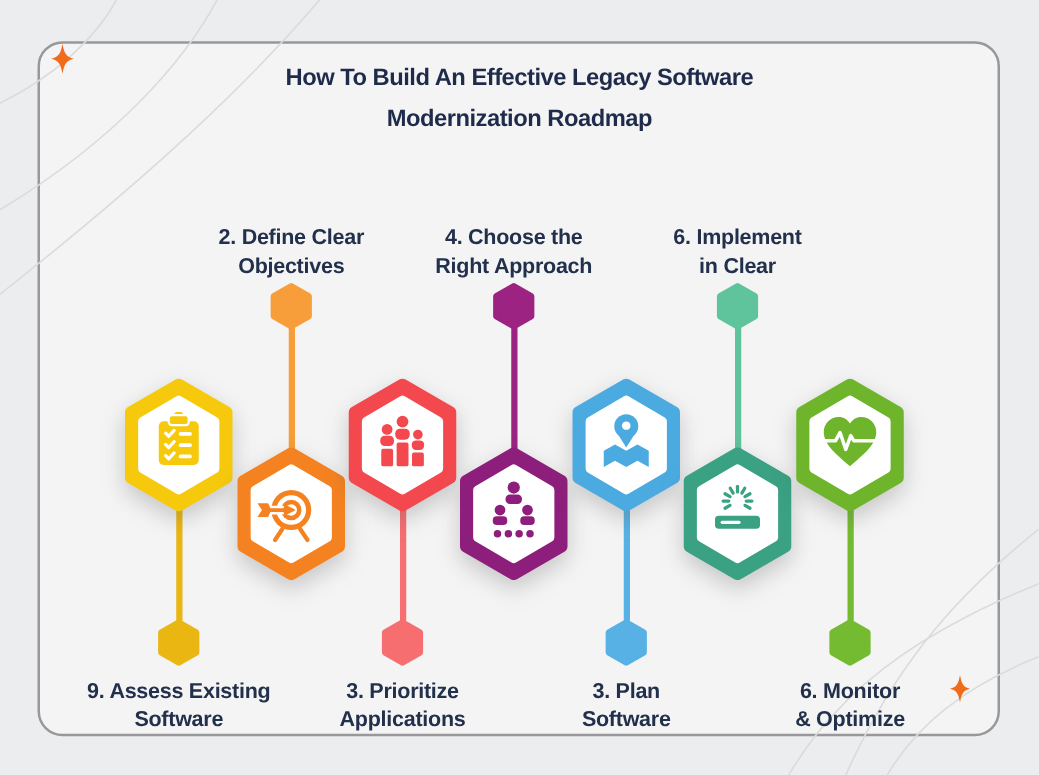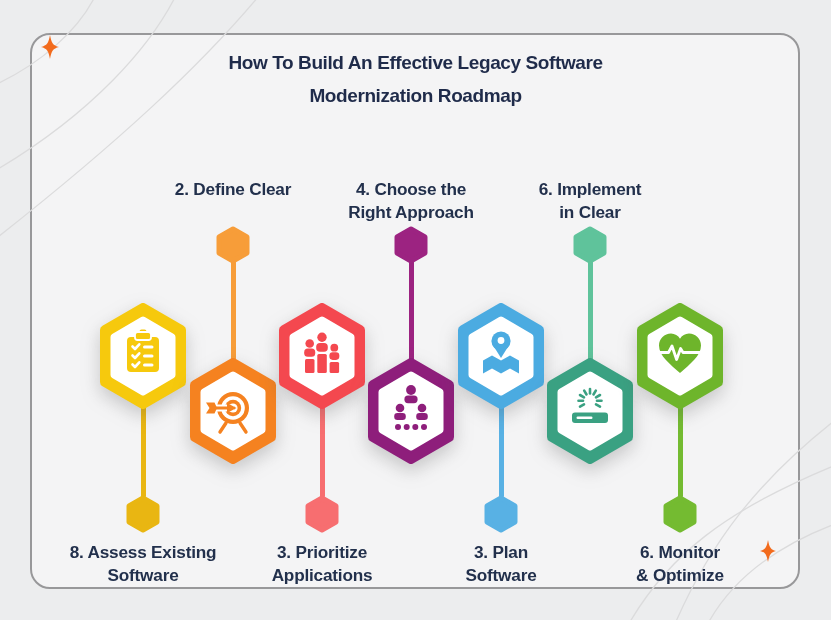--- a/index.html
+++ b/index.html
@@ -90,21 +90,21 @@
           <path class="icon-white-stroke" stroke-width="2.6" d="M41.5,65.5 L44,68 L48.3,63.3"></path>
           <rect class="icon-white" x="52" y="46.6" width="10.5" height="3" rx="1.5"></rect>
           <rect class="icon-white" x="52" y="55.6" width="10.5" height="3" rx="1.5"></rect>
           <rect class="icon-white" x="52" y="64.6" width="10.5" height="3" rx="1.5"></rect>
         </g>
       </svg>
       <svg class="small-hex" viewBox="0 0 34 38">
         <polygon points="17,3 31,11 31,27 17,35 3,27 3,11"></polygon>
       </svg>
       <div class="step-label">
-        <div>8. Assess Existing</div>
+        <div>9. Assess Existing</div>
         <div>Software</div>
       </div>
     </div>
 
     <div class="step label-top" style="--cx: 233px; --main: #F58220; --accent: #F79D39;">
       <div class="connector"></div>
       <svg class="big-hex" viewBox="0 0 104 114">
         <polygon class="hex-outer" points="52,9 90,31 90,83 52,105 14,83 14,31"></polygon>
         <polygon class="hex-inner" points="52,21 81,38 81,76 52,93 23,76 23,38"></polygon>
         <g>
@@ -119,20 +119,21 @@
           <path class="icon-main-stroke" stroke-width="3" d="M31,54 L47,54"></path>
           <polygon class="icon-main" points="46,49 55.5,54 46,59"></polygon>
           <polygon class="icon-main" points="25,48.5 33.5,48.5 36,54 33.5,59.5 25,59.5 28.5,54"></polygon>
         </g>
       </svg>
       <svg class="small-hex" viewBox="0 0 34 38">
         <polygon points="17,3 31,11 31,27 17,35 3,27 3,11"></polygon>
       </svg>
       <div class="step-label">
         <div>2. Define Clear</div>
+        <div>Objectives</div>
       </div>
     </div>
 
     <div class="step label-bottom" style="--cx: 322px; --main: #F4484F; --accent: #F76E70;">
       <div class="connector"></div>
       <svg class="big-hex" viewBox="0 0 104 114">
         <polygon class="hex-outer" points="52,9 90,31 90,83 52,105 14,83 14,31"></polygon>
         <polygon class="hex-inner" points="52,21 81,38 81,76 52,93 23,76 23,38"></polygon>
         <g class="icon-main">
           <rect x="35" y="60" width="9.5" height="14" rx="1.5"></rect>

